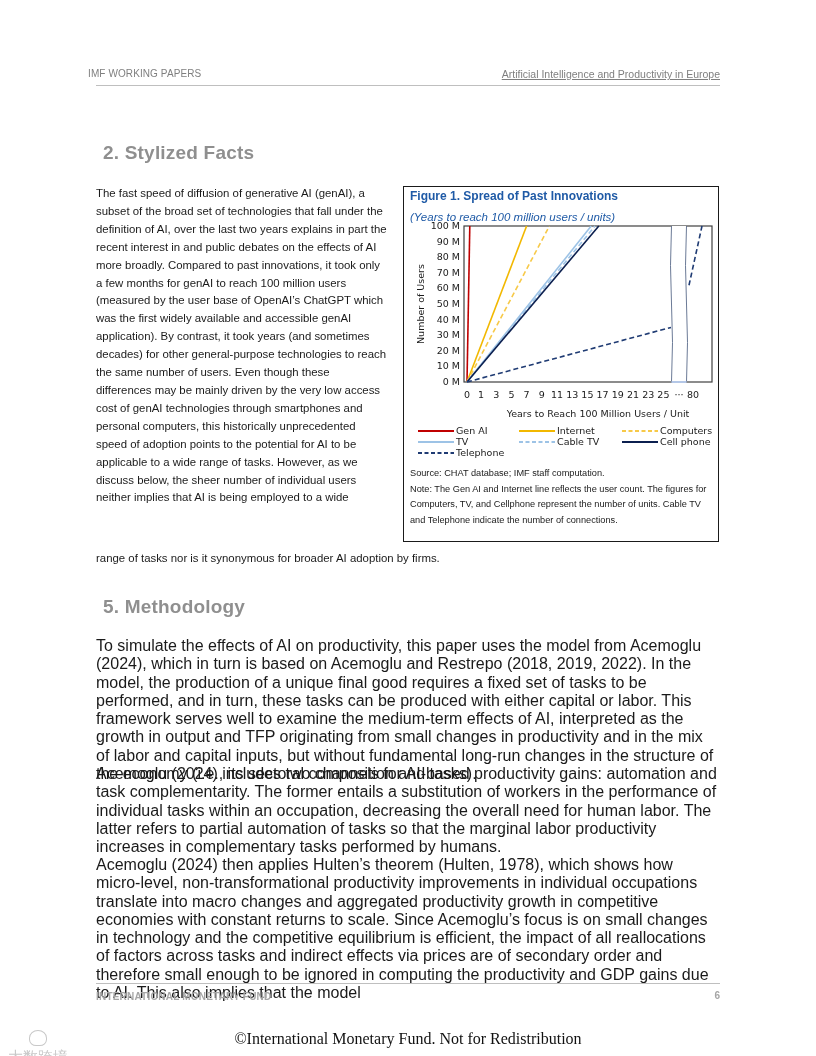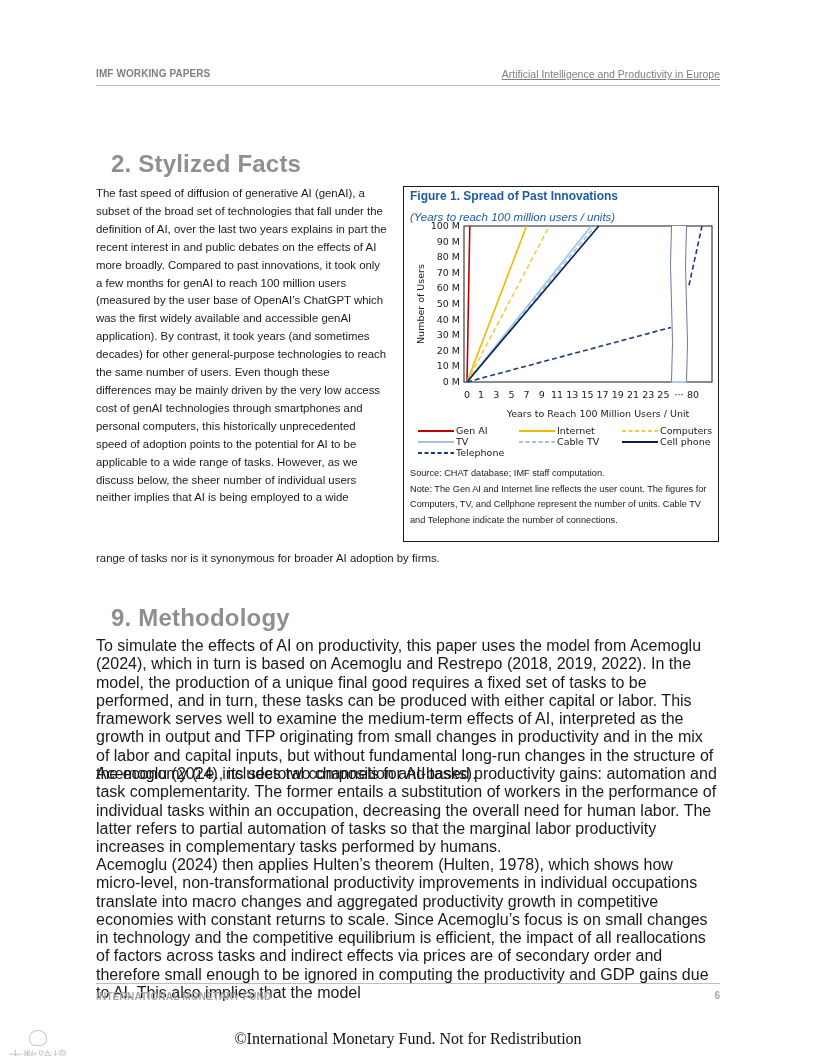--- a/index.html
+++ b/index.html
@@ -1,22 +1,22 @@
 <!DOCTYPE html>
 <html><head>
 <meta charset="utf-8">
 <style>
   html, body { margin: 0; padding: 0; background: #ffffff; }
   body { width: 816px; height: 1056px; position: relative; overflow: hidden;
          font-family: "Liberation Sans", sans-serif; color: #1a1a1a; }
-  .header-left { position: absolute; left: 96px; top: 68px; font-size: 10px; font-weight: bold; color: #7f7f7f; letter-spacing: 0.1px; }
+  .header-left { position: absolute; left: 88px; top: 68px; font-size: 10px; font-weight: normal; color: #7f7f7f; letter-spacing: 0.1px; }
   .header-right { position: absolute; right: 96px; top: 68px; font-size: 10.5px; color: #7f7f7f; text-decoration: underline; }
   .header-rule { position: absolute; left: 96px; right: 96px; top: 85px; height: 1px; background: #bfbfbf; }
 
-  .h2 { position: absolute; left: 95px; font-size: 24px; font-weight: bold; color: #8f8f8f; margin: 16px; letter-spacing: 0.2px; }
+  .h2 { position: absolute; left: 95px; font-size: 19px; font-weight: bold; color: #8f8f8f; margin: 8px; letter-spacing: 0.2px; }
   #h-stylized { top: 134px; }
   #h-method { top: 588px; }
 
   .body-text { font-size: 11.4px; line-height: 17.9px; color: #1a1a1a; }
   .left-col { position: absolute; left: 96px; top: 185px; width: 292px; }
   .left-col p { margin: 0; }
   .wrap-tail { position: absolute; left: 96px; top: 550px; width: 624px; margin: 0; }
 
   .full { position: absolute; left: 96px; width: 624px; margin: 0; font-size: 16px; line-height: 18.3px; }
   #p-method1 { top: 637px; }
@@ -112,21 +112,21 @@
       <text x="256" y="258" font-size="9.5" fill="#1a1a1a" font-family="DejaVu Sans, sans-serif">Cell phone</text>
       <line x1="14" y1="266" x2="50" y2="266" stroke="#1f3b73" stroke-width="1.8" stroke-dasharray="4,2.5"></line>
       <text x="52" y="269" font-size="9.5" fill="#1a1a1a" font-family="DejaVu Sans, sans-serif">Telephone</text>
     </svg>
   <div class="fig-source">
     <div>Source: CHAT database; IMF staff computation.</div>
     <div>Note: The Gen AI and Internet line reflects the user count. The figures for Computers, TV, and Cellphone represent the number of units. Cable TV and Telephone indicate the number of connections.</div>
   </div>
 </div>
 
-<h2 class="h2" id="h-method">9. Methodology</h2>
+<h2 class="h2" id="h-method">5. Methodology</h2>
 <p class="full" id="p-method1">To simulate the effects of AI on productivity, this paper uses the model from Acemoglu (2024), which in turn is based on Acemoglu and Restrepo (2018, 2019, 2022). In the model, the production of a unique final good requires a fixed set of tasks to be performed, and in turn, these tasks can be produced with either capital or labor. This framework serves well to examine the medium-term effects of AI, interpreted as the growth in output and TFP originating from small changes in productivity and in the mix of labor and capital inputs, but without fundamental long-run changes in the structure of the economy (i.e., its sectoral composition and tasks).</p>
 <p class="full" id="p-method2">Acemoglu (2024) includes two channels for AI-based productivity gains: automation and task complementarity. The former entails a substitution of workers in the performance of individual tasks within an occupation, decreasing the overall need for human labor. The latter refers to partial automation of tasks so that the marginal labor productivity increases in complementary tasks performed by humans.</p>
 <p class="full" id="p-method3">Acemoglu (2024) then applies Hulten’s theorem (Hulten, 1978), which shows how micro-level, non-transformational productivity improvements in individual occupations translate into macro changes and aggregated productivity growth in competitive economies with constant returns to scale. Since Acemoglu’s focus is on small changes in technology and the competitive equilibrium is efficient, the impact of all reallocations of factors across tasks and indirect effects via prices are of secondary order and therefore small enough to be ignored in computing the productivity and GDP gains due to AI. This also implies that the model</p>
 
 <div class="footer-rule"></div>
 <div class="footer-left">INTERNATIONAL MONETARY FUND</div>
 <div class="footer-right">6</div>
 <div class="watermark">
   <span class="wm-logo"></span>
   <span>大数跨境</span>

